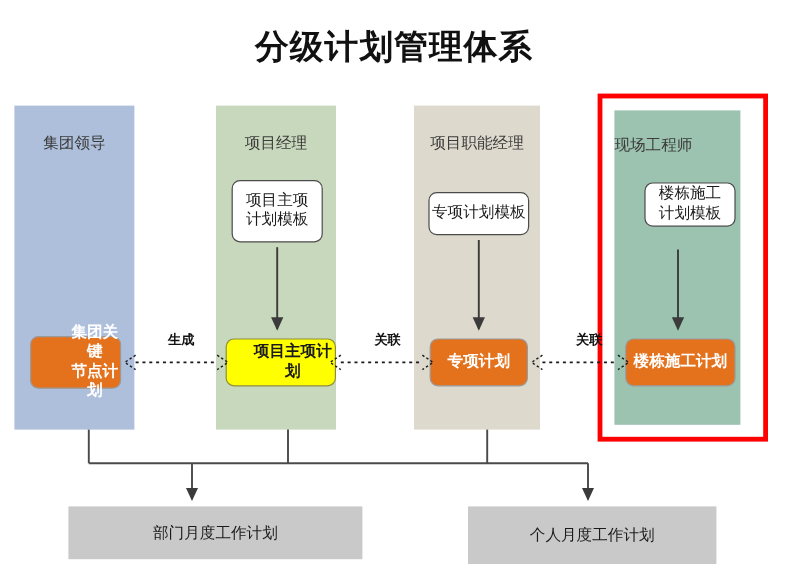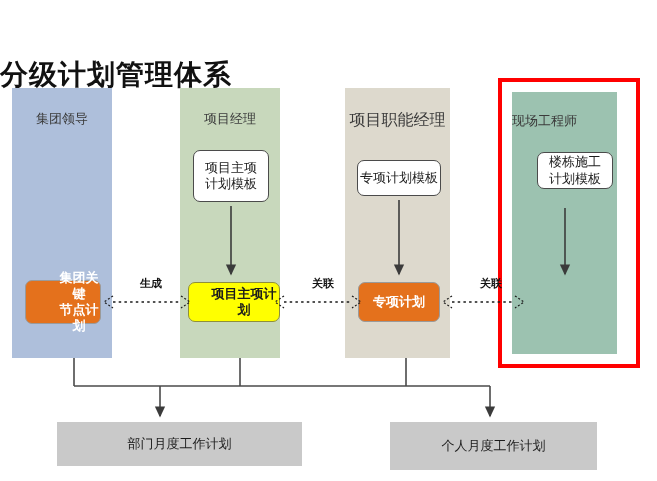--- a/index.html
+++ b/index.html
@@ -4,24 +4,23 @@
 <style>
   html,body{margin:0;padding:0;}
   body{
     width:657px;height:481px;overflow:hidden;background:#ffffff;
     font-family:"Liberation Sans","DejaVu Sans",sans-serif;
   }
   #stage{position:relative;width:657px;height:481px;}
 
   
   .title{
-    position:absolute;left:0;top:20px;width:657px;
+    position:absolute;left:0;top:20px;width:657px;text-align:center;
     font-size:28px;font-weight:bold;color:#111111;letter-spacing:1px;
     font-family:"DejaVu Sans","Liberation Sans",sans-serif;
-    margin-top:36px;
   }
 
   
   .lane{position:absolute;top:88px;height:270px;}
 
   
   .redbox{
     position:absolute;border:4px solid #ff0000;background:transparent;
     box-sizing:border-box;
   }
@@ -78,34 +77,37 @@
   <div style="position:absolute;left:180px;top:110px;width:100px;text-align:center;font-size:13px;color:#3b3b3b;font-family:'DejaVu Sans','Liberation Sans',sans-serif;">项目经理</div>
   <div class="tmpl" style="left:193px;top:150px;width:76px;height:52px;">
     <span style="white-space:pre-line;">项目主项
 计划模板</span>
   </div>
   <div class="plan yellow" style="left:188px;top:282px;width:92px;height:40px;padding-left:20px;">
     <span style="white-space:pre-line;">项目主项计划</span>
   </div>
 
   <div class="lane" style="left:345px;width:105px;background:#ddd9cd;"></div>
-  <div style="position:absolute;left:345px;top:110px;width:105px;text-align:center;font-size:16px;color:#3b3b3b;font-family:'DejaVu Sans','Liberation Sans',sans-serif;">项目职能经理</div>
+  <div style="position:absolute;left:345px;top:110px;width:105px;text-align:center;font-size:13px;color:#3b3b3b;font-family:'DejaVu Sans','Liberation Sans',sans-serif;">项目职能经理</div>
   <div class="tmpl" style="left:357px;top:160px;width:84px;height:36px;">
     <span style="white-space:pre-line;text-align:right;">专项计划模板</span>
   </div>
   <div class="plan orange" style="left:358px;top:282px;width:82px;height:40px;">
     <span style="white-space:pre-line;">专项计划</span>
   </div>
 
   <div class="redbox" style="left:498px;top:78px;width:142px;height:290px;"></div>
   <div class="lane" style="left:512px;top:92px;height:262px;width:105px;background:#9cc2b0;"></div>
   <div style="position:absolute;left:512px;top:112px;width:105px;font-size:13px;color:#3b3b3b;font-family:Liberation Serif, serif;">现场工程师</div>
   <div class="tmpl" style="left:537px;top:152px;width:76px;height:37px;">
     <span style="white-space:pre-line;">楼栋施工
 计划模板</span>
+  </div>
+  <div class="plan orange" style="left:521px;top:282px;width:92px;height:40px;">
+    <span style="white-space:pre-line;">楼栋施工计划</span>
   </div>
 
   <div class="conn-label" style="left:128px;top:276px;width:46px;">生成</div>
   <div class="conn-label" style="left:300px;top:276px;width:46px;">关联</div>
   <div class="conn-label" style="left:468px;top:276px;width:46px;">关联</div>
 
   <div class="graybox" style="left:57px;top:422px;width:245px;height:44px;">
     <span>部门月度工作计划</span>
   </div>
   <div class="graybox" style="left:390px;top:422px;width:207px;height:48px;">

